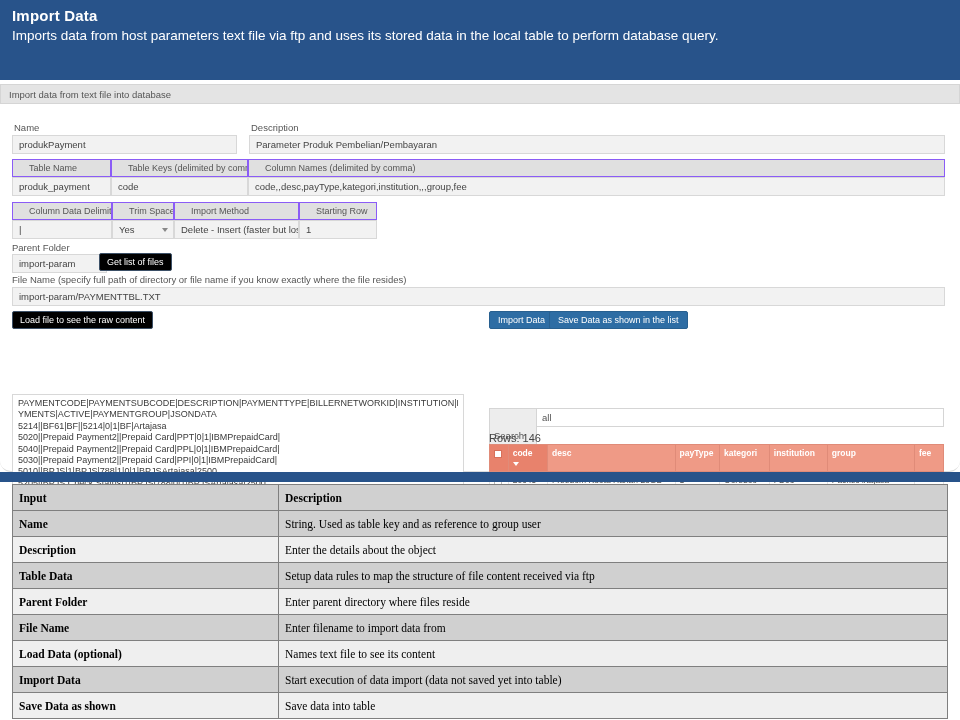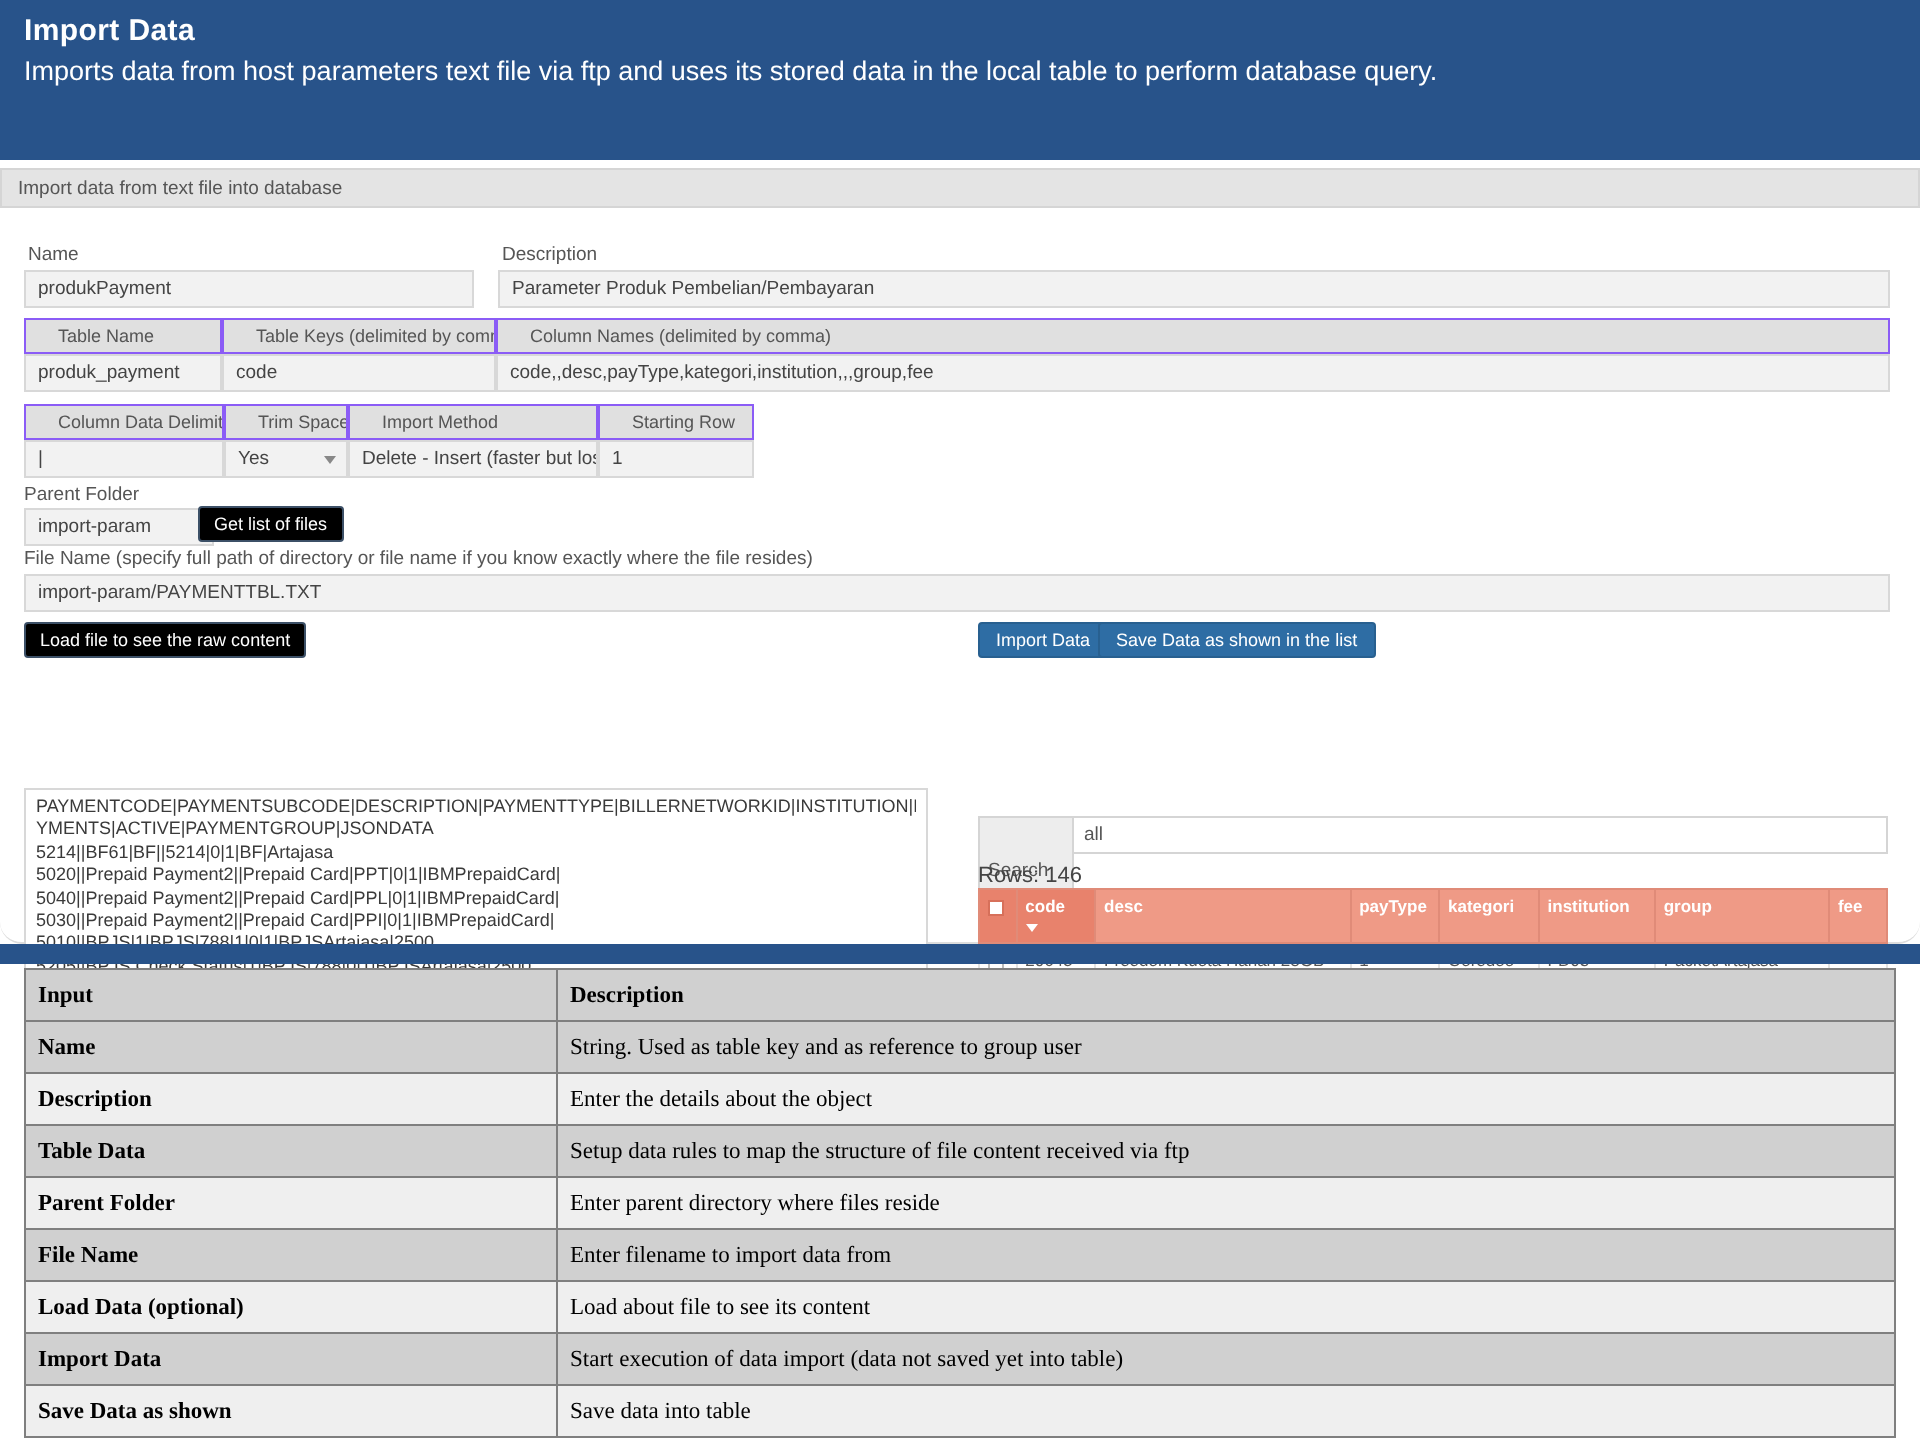--- a/index.html
+++ b/index.html
@@ -395,21 +395,21 @@
         <tr>
           <td>Parent Folder</td>
           <td>Enter parent directory where files reside</td>
         </tr>
         <tr>
           <td>File Name</td>
           <td>Enter filename to import data from</td>
         </tr>
         <tr>
           <td>Load Data (optional)</td>
-          <td>Load about file to see its content</td>
+          <td>Names text file to see its content</td>
         </tr>
         <tr>
           <td>Import Data</td>
           <td>Start execution of data import (data not saved yet into table)</td>
         </tr>
         <tr>
           <td>Save Data as shown</td>
           <td>Save data into table</td>
         </tr>
       </tbody>

